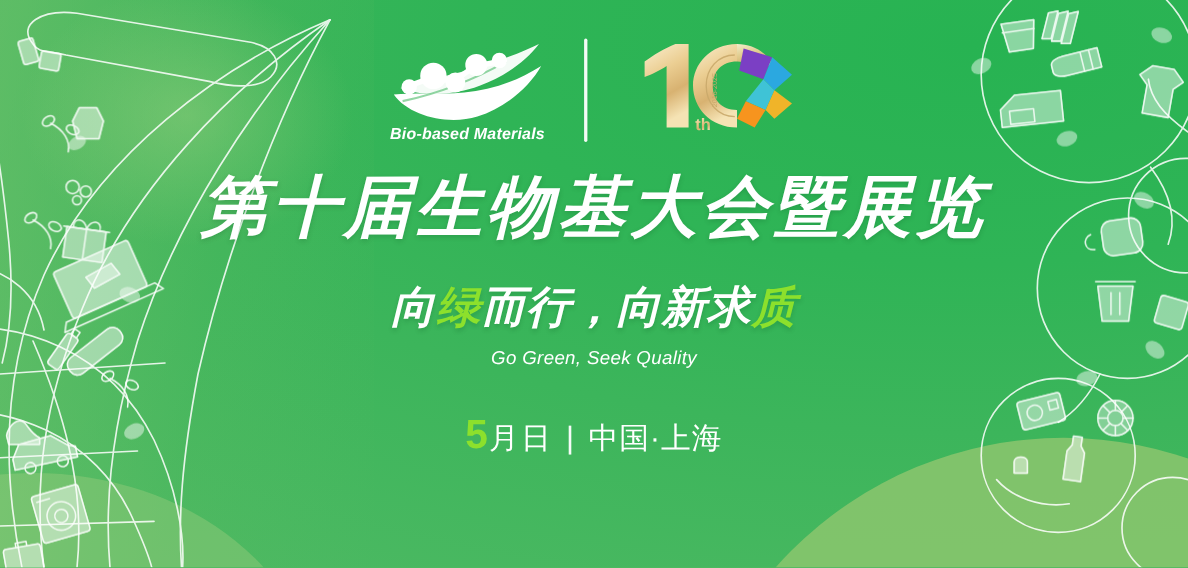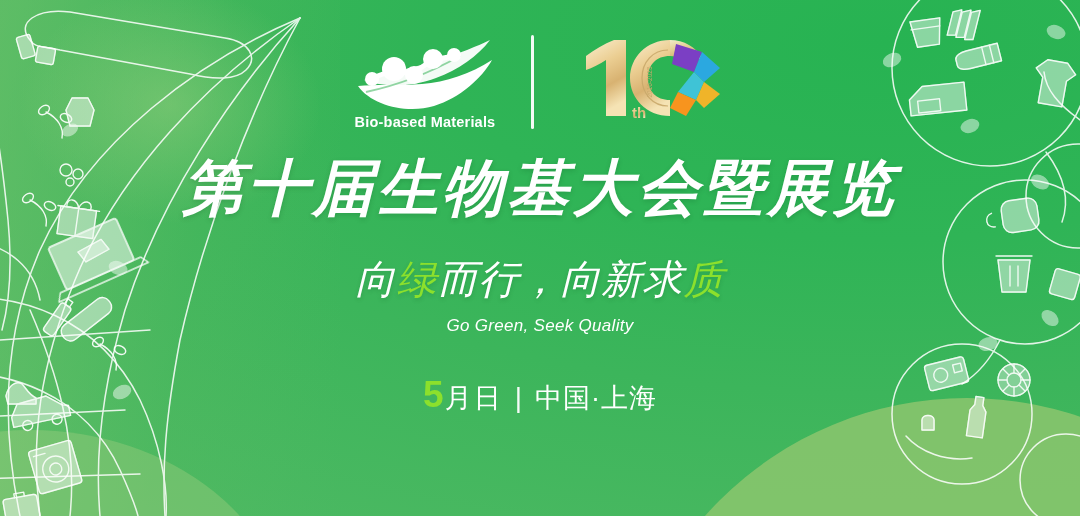--- a/index.html
+++ b/index.html
@@ -60,21 +60,21 @@
 
   
   .logo-row{
     margin-top:22px;
     display:flex; align-items:center; gap:0px;
     height:120px;
   }
   .logo-left{ display:flex; flex-direction:column; align-items:center; width:160px; }
   .logo-left .mark{ height:80px; display:flex; align-items:center; justify-content:center;}
   .logo-left .cap{
-    color:#ffffff; font-weight:bold; 
+    color:#ffffff; font-weight:bold; font-style:italic;
     font-size:14.5px; letter-spacing:.2px; margin-top:0; white-space:nowrap;
   }
   .logo-sep{
     width:3px; height:94px; background:#ffffff; opacity:.95;
     margin:0 26px; border-radius:2px; align-self:center;
   }
   .logo-right{ display:flex; flex-direction:column; align-items:center; width:175px; }
   .logo-right .mark{ height:84px; display:flex; align-items:flex-end; justify-content:center; }
   .logo-right .cap{
     color:#ffffff; font-weight:bold; font-size:18px; letter-spacing:0px;
@@ -101,21 +101,21 @@
     font-weight:400;
     letter-spacing:.4px;
     white-space:nowrap;
   }
   .en-title sup{ font-size:.52em; vertical-align:super; letter-spacing:0; }
 
   
   .slogan{
     margin-top:32px;
     font-family:"Liberation Sans","DejaVu Sans",sans-serif;
-    font-weight:normal; font-style:italic;
+    font-weight:bold; font-style:italic;
     font-size:40px;
     letter-spacing:1px;
     white-space:nowrap;
     color:#ffffff;
     text-shadow:0 2px 4px rgba(0,70,25,.18);
   }
   .slogan .hl{ color:#8CE02C; }
   .slogan-en{
     margin-top:9px;
     color:#ffffff;

